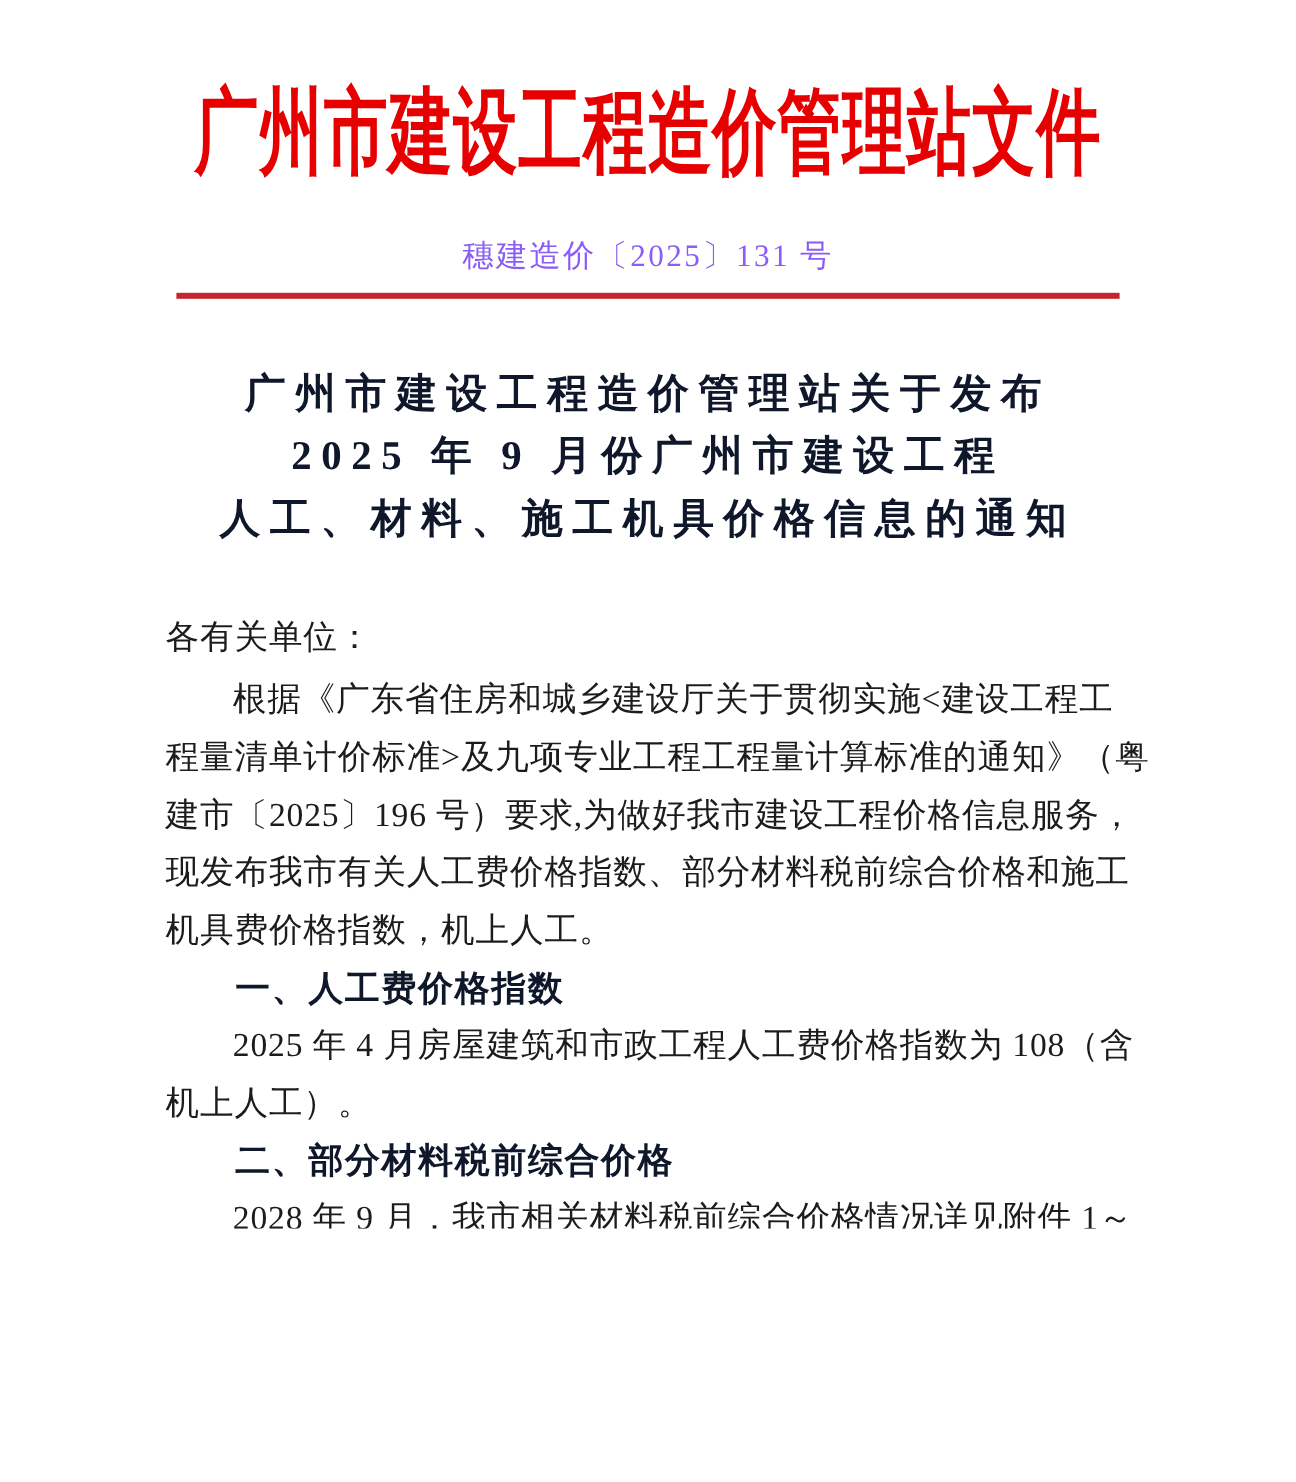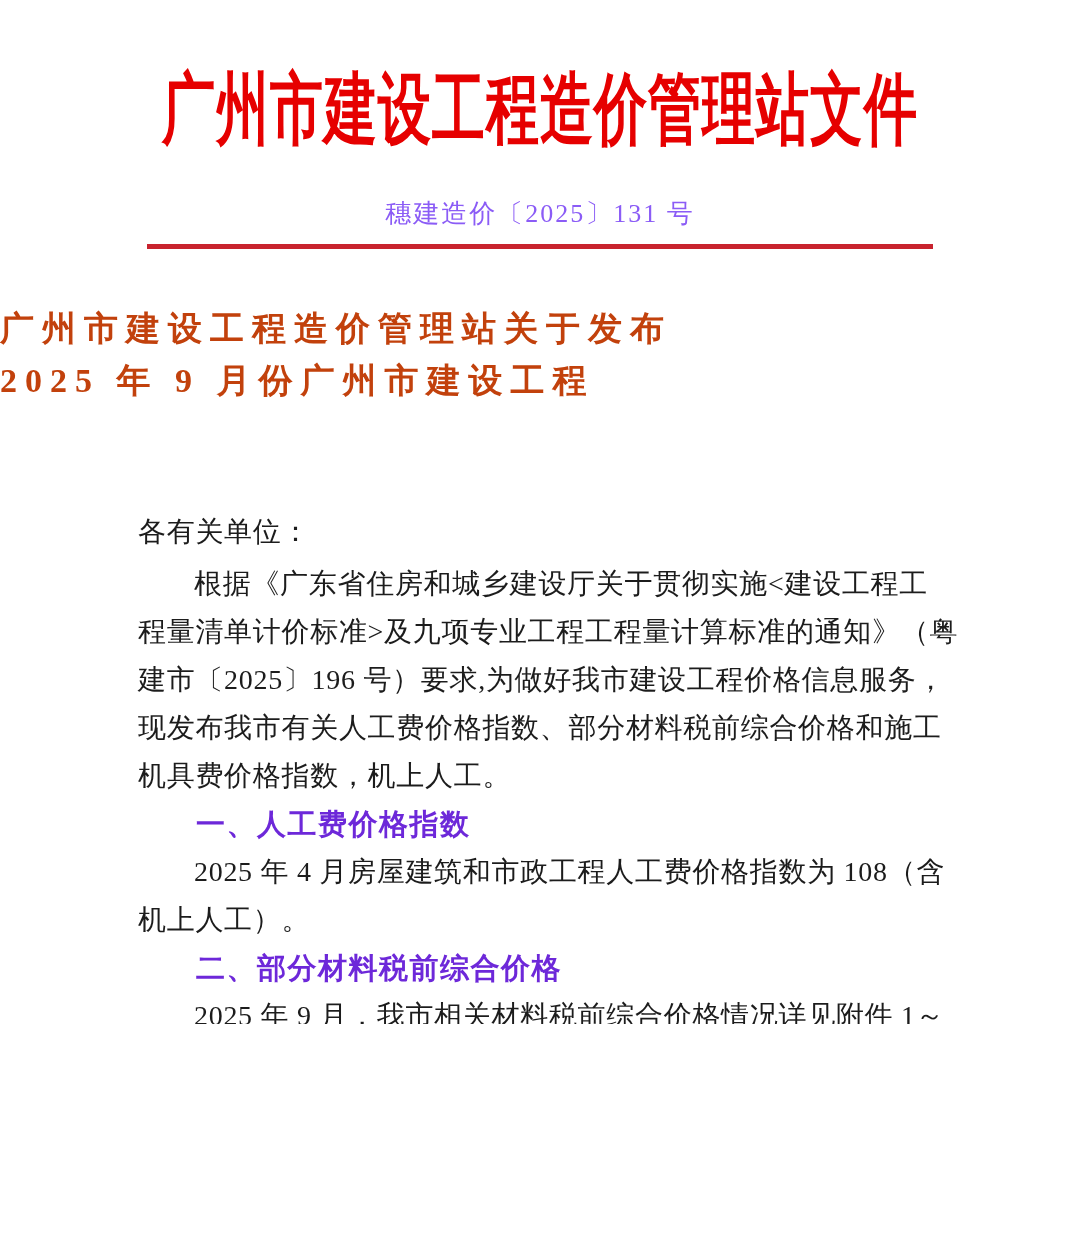--- a/index.html
+++ b/index.html
@@ -48,44 +48,45 @@
     left: 147px;
     width: 786px;
     height: 5px;
     background: var(--rule-red);
   }
   .notice-title {
     position: absolute;
     top: 303px;
     left: 0;
     width: 100%;
+    text-align: center;
     font-size: 34px;
     font-weight: bold;
     line-height: 52px;
     letter-spacing: 8px;
-    color: #c2410c;
+    color: #0f172a;
   }
   .body-block {
     position: absolute;
     top: 508px;
     left: 138px;
     width: 808px;
     font-size: 28px;
     line-height: 48px;
     letter-spacing: 0.7px;
     color: var(--text-color);
   }
   .body-line { white-space: nowrap; }
   .indent { text-indent: 2em; }
   .para-gap { margin-top: 4px; }
   .section-heading {
     font-family: Liberation Serif, serif;
     font-weight: bold;
     font-size: 29px;
-    color: #6d28d9;
+    color: #0f172a;
     letter-spacing: 1.5px;
   }
   .footer-page-number {
     position: absolute;
     top: 1128px;
     left: 0;
     width: 100%;
     text-align: center;
     font-size: 23px;
     letter-spacing: 4px;
@@ -99,38 +100,39 @@
 
   <div class="header-title">广州市建设工程造价管理站文件</div>
 
   <div class="doc-number">穗建造价〔2025〕131 号</div>
 
   <div class="red-rule"></div>
 
   <div class="notice-title">
     <div class="notice-title-line">广州市建设工程造价管理站关于发布</div>
     <div class="notice-title-line">2025 年 9 月份广州市建设工程</div>
+    <div class="notice-title-line">人工、材料、施工机具价格信息的通知</div>
   </div>
 
   <div class="body-block">
 
     <div class="body-line">各有关单位：</div>
 
     <div class="body-line indent para-gap">根据《广东省住房和城乡建设厅关于贯彻实施&lt;建设工程工</div>
     <div class="body-line">程量清单计价标准&gt;及九项专业工程工程量计算标准的通知》（粤</div>
     <div class="body-line">建市〔2025〕196 号）要求,为做好我市建设工程价格信息服务，</div>
     <div class="body-line">现发布我市有关人工费价格指数、部分材料税前综合价格和施工</div>
     <div class="body-line">机具费价格指数，机上人工。</div>
 
     <div class="body-line indent section-heading">一、人工费价格指数</div>
 
     <div class="body-line indent">2025 年 4 月房屋建筑和市政工程人工费价格指数为 108（含</div>
     <div class="body-line">机上人工）。</div>
 
     <div class="body-line indent section-heading">二、部分材料税前综合价格</div>
 
-    <div class="body-line indent">2025 年 9 月，我市相关材料税前综合价格情况详见附件 1～</div>
+    <div class="body-line indent">2028 年 9 月，我市相关材料税前综合价格情况详见附件 1～</div>
 
   </div>
 
   <div class="footer-page-number">— 1 —</div>
 
 </div>
 
 </body></html>

